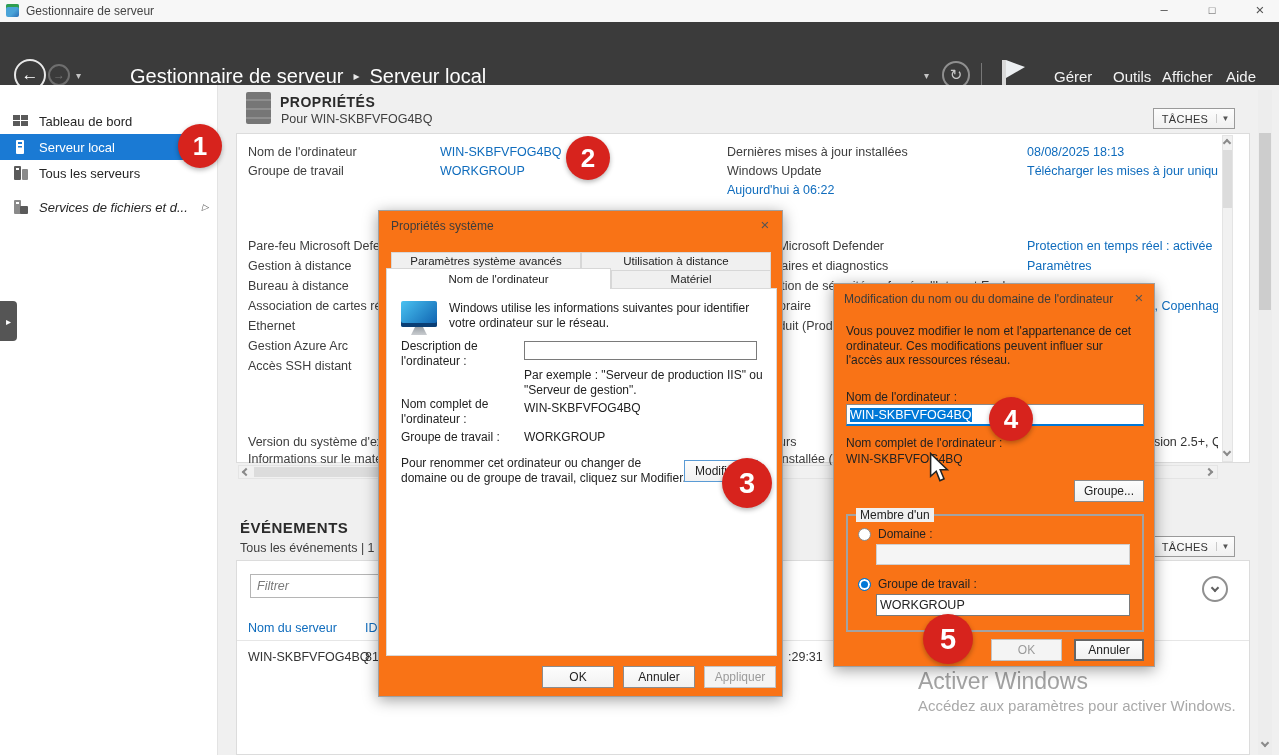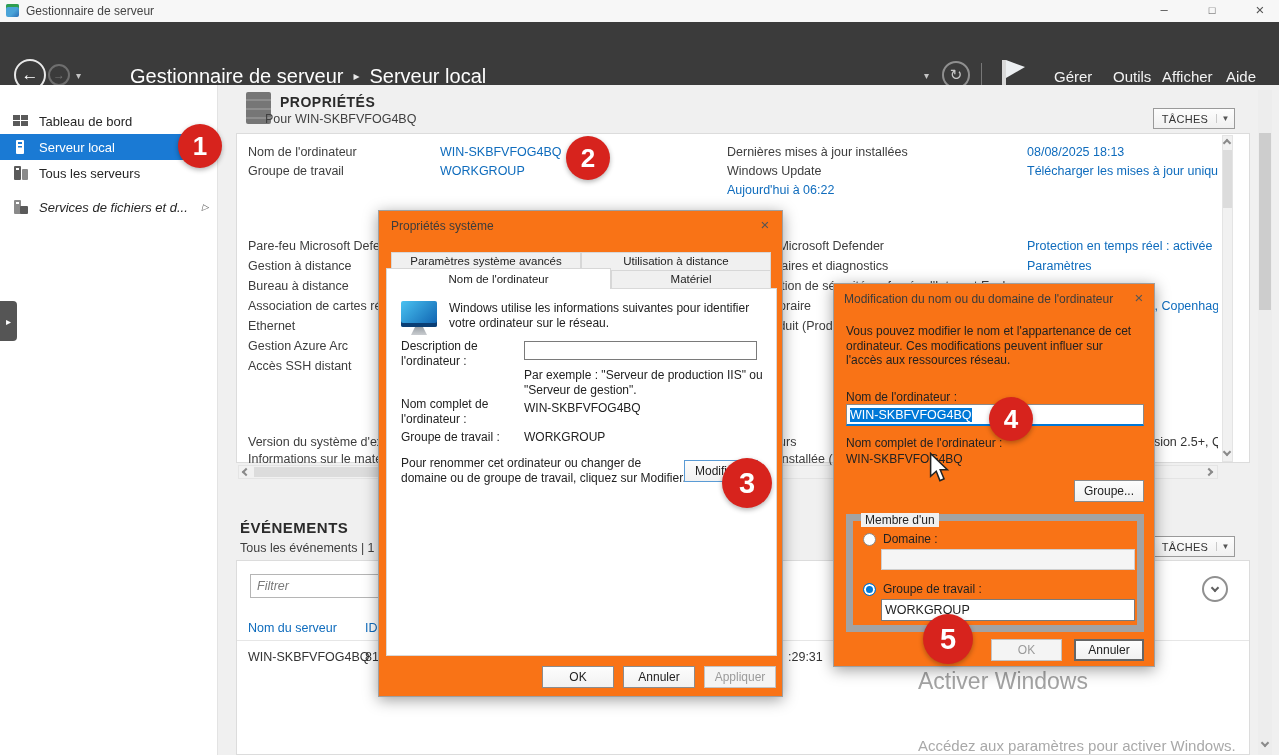--- a/index.html
+++ b/index.html
@@ -73,42 +73,42 @@
 
 .filter-input{left:250px;top:574px;width:200px;height:24px;border:1px solid #b5b5b5;padding:0 6px;font-size:12.5px;font-family:"Liberation Sans",sans-serif;}
 .filter-input::placeholder{font-style:italic;color:#7a7a7a;}
 .circle-btn{left:1202px;top:576px;width:26px;height:26px;border:2px solid #909090;border-radius:50%;display:flex;align-items:center;justify-content:center;}
 .circle-btn .chev{margin-top:-3px;border-color:#606060;}
 .col-head{color:#0f6cbd;font-size:12.5px;}
 .cell{color:#333;font-size:12.5px;}
 
 
 .wm1{left:918px;top:668px;font-size:23px;color:#a3a3a3;}
-.wm2{left:918px;top:697px;font-size:15px;color:#a9a9a9;margin-top:40px;}
+.wm2{left:918px;top:697px;font-size:15px;color:#a9a9a9;}
 
 
 .dialog{background:#f97316;border:1px solid #9f9f9f;box-shadow:0 3px 14px rgba(0,0,0,.38);}
 .dlg-title{font-size:12px;color:#3c3c3c;}
 .dlg-close{width:24px;height:20px;text-align:center;color:#555;font-size:15px;line-height:19px;}
 .dlg-close::before{content:"×";}
 .tab{background:#f0f0f0;border:1px solid #d7d7d7;text-align:center;font-size:11.5px;color:#222;line-height:17px;}
 .tab.active{background:#fff;border-bottom:none;line-height:20px;z-index:3;}
 .tabpage{background:#fff;border:1px solid #d9d9d9;}
 .monitor{width:36px;height:26px;border-radius:2px;background:linear-gradient(135deg,#49c2f1,#0d5fae);box-shadow:inset 0 -4px 0 #0a3e74;}
 .monitor::after{content:"";position:absolute;left:10px;top:26px;width:16px;height:8px;background:linear-gradient(#9aa0a6,#c9ccd0);clip-path:polygon(25% 0,75% 0,100% 100%,0 100%);}
 .dtext{font-size:12px;color:#222;line-height:14.5px;}
 .field{background:#fff;border:1px solid #7a7a7a;font-size:12.5px;color:#222;display:flex;align-items:center;padding:0 3px;}
 .field.disabled{background:#f5f5f5;border-color:#cfcfcf;}
 .field.focused{border:1px solid #8a8a8a;border-bottom:2px solid #0078d7;}
 .selspan{background:#0078d7;color:#fff;}
 .btn{background:linear-gradient(#fdfdfd,#f1f1f1);border:1px solid #8c8c8c;font-size:12px;color:#222;display:flex;align-items:center;justify-content:center;font-family:"Liberation Sans",sans-serif;}
 .btn.disabled{color:#9b9b9b;border-color:#c3c3c3;background:#f4f4f4;}
 .btn.accent{border-color:#5a9bd5;}
 .btn.default{border:2px solid #666;}
-.groupbox{border:7px solid #a3a3a3;}
+.groupbox{border:2px solid #a3a3a3;}
 .gb-legend{position:absolute;top:-8px;left:8px;background:#f0f0f0;padding:0 4px;font-size:12px;color:#222;}
 .radio{width:13px;height:13px;border-radius:50%;border:1px solid #8a8a8a;background:#fff;}
 .radio.sel{border-color:#0078d7;background:#0078d7;box-shadow:inset 0 0 0 2px #fff;}
 
 
 .badge{z-index:40;background:#d7231d;color:#fff;border-radius:50%;display:flex;align-items:center;justify-content:center;font-weight:bold;box-shadow:0 2px 5px rgba(0,0,0,.3);}
 .badge.sm{width:44px;height:44px;font-size:26px;}
 .badge.lg{width:50px;height:50px;font-size:29px;}
 
 .z10{z-index:10;} .z20{z-index:20;} .z30{z-index:30;}
@@ -189,21 +189,21 @@
     <span>Services de fichiers et d...</span>
     <span class="side-exp"></span>
   </div>
 </div>
 <div class="abs collapse-tab"></div>
 
 <div class="abs main-bg"></div>
 
 <div class="abs props-ico"></div>
 <div class="abs sec-title" style="left:280px;top:94px;">PROPRIÉTÉS</div>
-<div class="abs sec-sub" style="left:265px;top:112px;">Pour WIN-SKBFVFOG4BQ</div>
+<div class="abs sec-sub" style="left:281px;top:112px;">Pour WIN-SKBFVFOG4BQ</div>
 <div class="abs tasks-btn" style="left:1153px;top:108px;">
   <span class="t">TÂCHES</span>
   <span class="c"></span>
 </div>
 
 <div class="abs panel" style="left:236px;top:133px;width:1014px;height:330px;"></div>
 
 <div class="abs pcol leftc lh19" style="top:145px;">
 
 <div class="prow">

